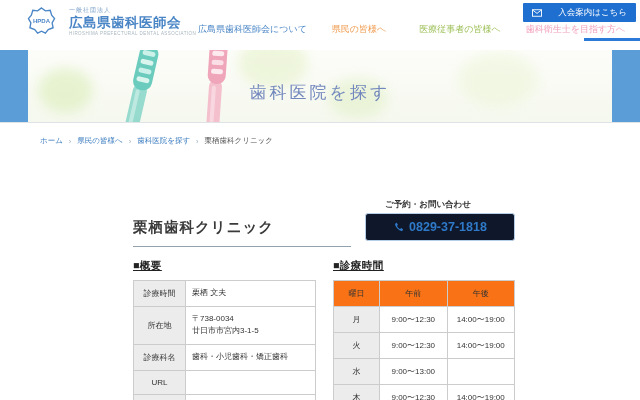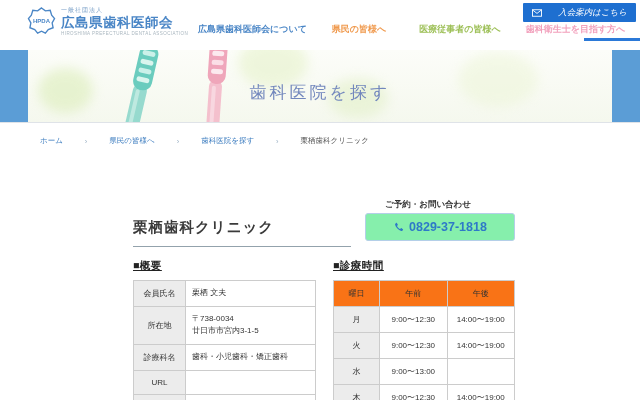--- a/index.html
+++ b/index.html
@@ -5,63 +5,63 @@
   * { margin:0; padding:0; box-sizing:border-box; }
   html,body { width:640px; height:400px; overflow:hidden; background:#fff;
     font-family:"Liberation Sans","DejaVu Sans",sans-serif; }
   body { position:relative; }
   a { text-decoration:none; cursor:pointer; }
 
   
   .header { position:absolute; top:0; left:0; width:640px; height:50px; background:#fff; }
   .logo { position:absolute; left:27px; top:6px; display:flex; align-items:center; cursor:pointer; }
   .logo-badge { width:29px; height:29px; flex:0 0 29px; }
-  .logo-text { margin-left:5px; }
+  .logo-text { margin-left:13px; }
   .org-type { font-size:6px; color:#7aa0c8; letter-spacing:1px; }
   .org-name { font-size:13.5px; font-weight:bold; color:#4a86c6; letter-spacing:0.5px; line-height:1.15; }
   .org-en { font-size:4.5px; color:#a9b6bf; letter-spacing:0.45px; }
 
   .nav { position:absolute; left:198px; top:23px; display:flex; gap:25px; font-size:9px; white-space:nowrap; }
-  .nav a { display:block;font-weight:bold; }
+  .nav a { display:block; }
   .c-blue  { color:#4a86c6; }
   .c-orange{ color:#f09a4e; }
   .c-green { color:#9cbf55;padding-left:8px; }
   .c-pink  { color:#f2a0bc; }
 
   .join-btn { position:absolute; right:4px; top:3px; height:19px; background:#1e6fd0; color:#fff;
     font-size:8.5px; padding:0 9px; display:flex; align-items:center; gap:16px; border:none;
-    border-radius:1px; cursor:pointer; font-family:inherit;font-style:italic; }
+    border-radius:1px; cursor:pointer; font-family:inherit; }
   .accent-line { position:absolute; right:0; top:38px; width:56px; height:2.5px; background:#2b79d8; }
 
   
   .hero { position:absolute; top:50px; left:0; width:640px; height:73px; background:#5b9dd6;
     border-bottom:1px solid #dfe3e8; }
   .hero-inner { position:absolute; left:28px; right:28px; top:0; bottom:0; overflow:hidden;
     background:linear-gradient(180deg,#fcfdf9 0%,#f5f8ee 100%); }
   .bokeh { position:absolute; border-radius:50%; filter:blur(6px); }
   .bk1 { left:10px; top:18px; width:55px; height:45px; background:#d9ecb4; opacity:.55; }
   .bk2 { left:210px; top:-12px; width:70px; height:50px; background:#e2f0c2; opacity:.5; }
   .bk3 { left:300px; top:28px; width:60px; height:40px; background:#dcedbc; opacity:.45; }
   .bk4 { left:430px; top:2px; width:80px; height:55px; background:#e8f3cd; opacity:.4; }
   .brushes { position:absolute; left:28px; top:0; }
   .hero-title { position:absolute; left:0; right:0; top:31px; text-align:center; font-size:17px;
     color:#7287bd; letter-spacing:3px; font-weight:500; }
 
   
-  .breadcrumb { position:absolute; top:136px; left:40px; display:flex; gap:22px; font-size:7.5px;
+  .breadcrumb { position:absolute; top:136px; left:40px; display:flex; gap:6px; font-size:7.5px;
     align-items:center; white-space:nowrap; }
   .bc-link { color:#3a7bbf; }
   .bc-sep { color:#9ab0c4; }
   .bc-current { color:#555; }
 
   
   .clinic-title { position:absolute; left:133px; top:218px; width:218px; font-size:14.5px;
     color:#3a3a3a; letter-spacing:1px; padding-bottom:9px; border-bottom:1px solid #93a2ac; }
   .contact-label { position:absolute; left:365px; top:199px; font-size:8.5px; font-weight:bold; color:#333;margin-left:20px; }
-  .phone-box { position:absolute; left:365px; top:213px; width:150px; height:28px; background:#86efac;
+  .phone-box { position:absolute; left:365px; top:213px; width:150px; height:28px; background:#0f172a;
     border:1px solid #b4cfe8; border-radius:3px; display:flex; align-items:center; justify-content:center;
     gap:5px; color:#2e79c8; font-size:12.5px; font-weight:bold; cursor:pointer; }
 
   
   .section-heading { font-size:10.5px; font-weight:bold; color:#222; margin-bottom:7px; letter-spacing:0.5px;text-decoration:underline; }
   .overview { position:absolute; left:133px; top:259px; width:183px; }
   .schedule { position:absolute; left:333px; top:259px; width:182px; }
   table { width:100%; border-collapse:collapse; font-size:8px; color:#333; table-layout:fixed; }
   th,td { border:1px solid #ccc; font-weight:normal; }
   .overview th { width:52px; background:#ececec; text-align:center; padding:7px 2px; }
@@ -154,21 +154,21 @@
     <path d="M6.6 2.2c.5-.5 1.4-.4 1.8.2l2 2.9c.4.5.3 1.2-.2 1.7l-1.2 1.2c-.3.3-.3.8-.1 1.2a14 14 0 0 0 5.7 5.7c.4.2.9.2 1.2-.1l1.2-1.2c.5-.5 1.2-.6 1.7-.2l2.9 2c.6.4.7 1.3.2 1.8l-1.5 1.5c-.6.6-1.5.8-2.3.6C11.9 17.9 6.1 12.1 4.5 6c-.2-.8 0-1.7.6-2.3z" fill="#2e79c8"></path>
   </svg>
   <span>0829-37-1818</span>
 </div>
 
 <div class="overview">
   <div class="section-heading">■概要</div>
   <table>
     <tbody>
       <tr>
-        <th>会員氏名</th>
+        <th>診療時間</th>
         <td>栗栖 文夫</td>
       </tr>
       <tr>
         <th>所在地</th>
         <td class="pre">〒738-0034
 廿日市市宮内3-1-5</td>
       </tr>
       <tr>
         <th>診療科名</th>
         <td>歯科・小児歯科・矯正歯科</td>

